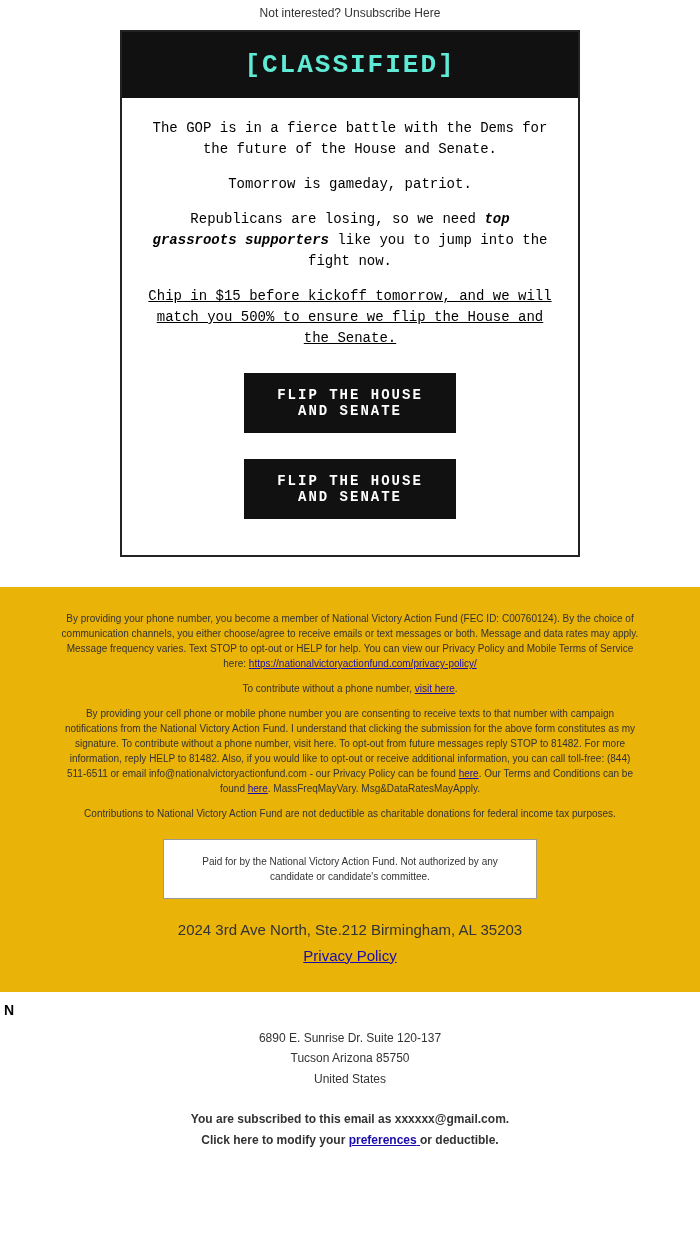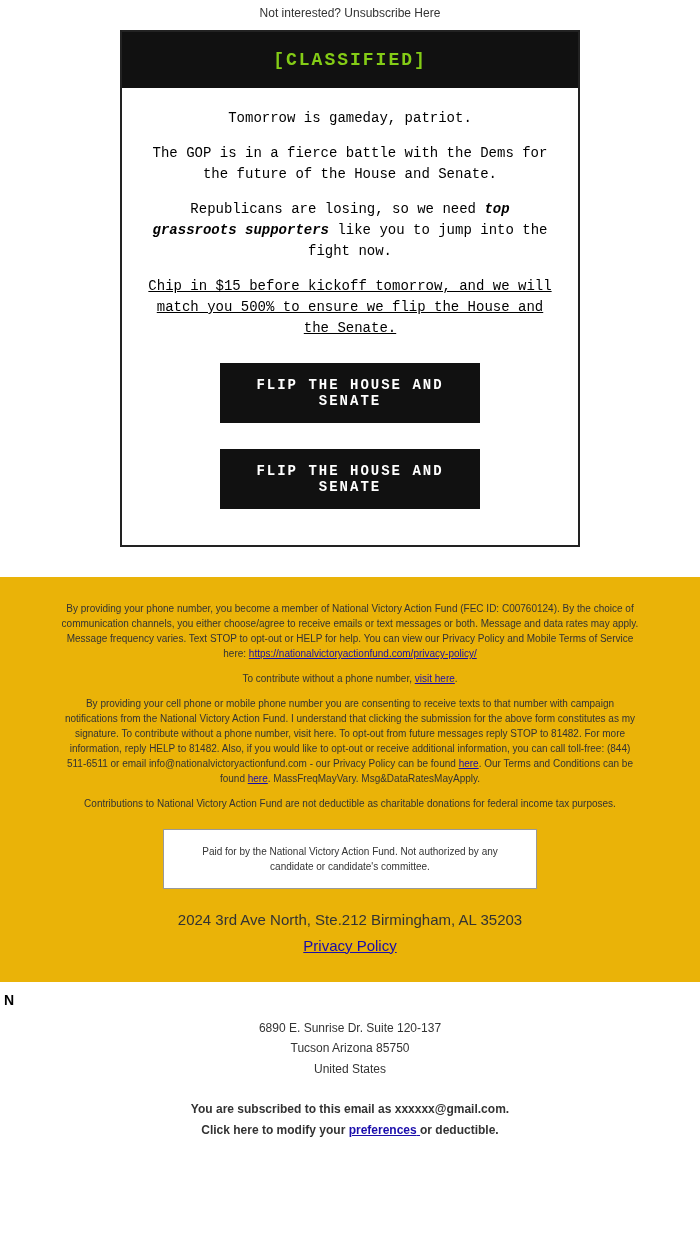--- a/index.html
+++ b/index.html
@@ -24,23 +24,23 @@
       border: 2px solid #222;
     }
 
     .card-header {
       background: #111111;
       padding: 18px;
       text-align: center;
     }
 
     .card-header-text {
-      color: #84cc16;
+      color: #5eead4;
       font-family: 'Courier New', Courier, monospace;
-      font-size: 18px;
+      font-size: 26px;
       font-weight: bold;
       letter-spacing: 2px;
     }
 
     .card-body {
       padding: 20px 24px;
       background: #ffffff;
       text-align: center;
       font-family: 'Courier New', Courier, monospace;
       font-size: 14px;
@@ -66,21 +66,21 @@
       background: #111111;
       color: #ffffff;
       font-family: 'Courier New', Courier, monospace;
       font-size: 14px;
       font-weight: bold;
       letter-spacing: 2px;
       padding: 14px 30px;
       text-align: center;
       cursor: pointer;
       border: none;
-      width: 260px;
+      width: 212px;
       margin: 10px 0 16px 0;
     }
 
     .footer-section {
       background: #eab308;
       margin-top: 30px;
       padding: 24px 60px;
       font-size: 10px;
       color: #333333;
       text-align: center;
@@ -162,25 +162,25 @@
 <div style="display:flex; justify-content:center;">
   <div class="main-card">
 
     <div class="card-header">
       <span class="card-header-text">[CLASSIFIED]</span>
     </div>
 
     <div class="card-body">
 
       <p>
+        The GOP is in a fierce battle with the Dems for<br>the future of the House and Senate.
+      </p>
+
+      <p>
         <span>Tomorrow is gameday, patriot.</span>
-      </p>
-
-      <p>
-        The GOP is in a fierce battle with the Dems for<br>the future of the House and Senate.
       </p>
 
       <p>
         Republicans are losing, so we need <span class="italic-bold">top<br>grassroots supporters</span> like you to jump into the<br>fight now.
       </p>
 
       <p>
         <span class="underline-link">Chip in $15 before kickoff tomorrow, and we will<br>match you 500% to ensure we flip the House and<br>the Senate.</span>
       </p>
 

